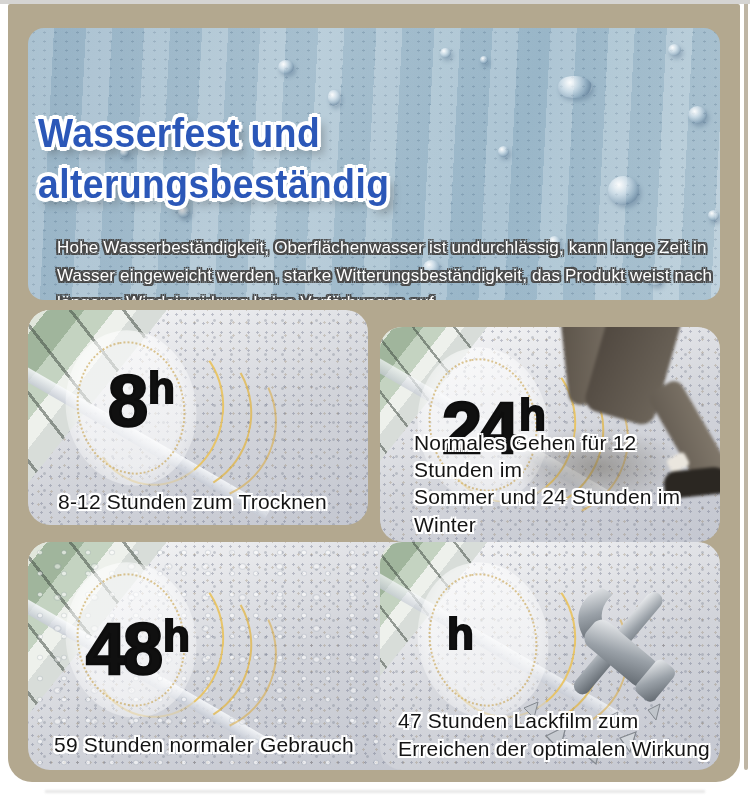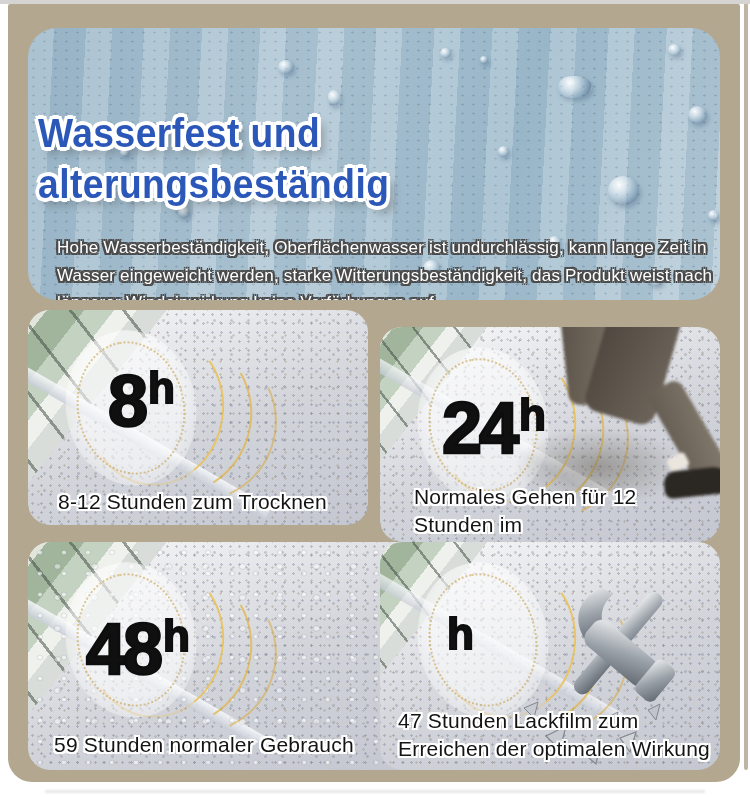--- a/index.html
+++ b/index.html
@@ -6,21 +6,21 @@
   *{box-sizing:border-box;font-family:"Liberation Sans",sans-serif;}
   .screen{position:relative;width:750px;height:797px;background:#ffffff;overflow:hidden;}
 
   .top-strip{position:absolute;left:0;top:0;width:750px;height:4px;background:#d5d4d2;}
   .side-strip{position:absolute;left:744px;top:4px;width:4px;height:766px;background:#beb5a4;border-radius:0 0 4px 4px;}
   .bottom-hint{position:absolute;left:45px;top:790px;width:660px;height:3px;background:rgba(120,120,120,.18);filter:blur(1px);}
 
   .panel{position:absolute;left:8px;top:4px;width:732px;height:778px;background:#b3a88f;border-radius:2px 2px 24px 24px;}
 
   
-  .hero{position:absolute;left:20px;top:24px;width:692px;height:272px;border-radius:29px;overflow:hidden;
+  .hero{position:absolute;left:20px;top:24px;width:692px;height:272px;border-radius:16px;overflow:hidden;
     background:
       repeating-linear-gradient(93deg, rgba(255,255,255,.14) 0 26px, rgba(110,145,170,.14) 26px 58px),
       radial-gradient(rgba(40,70,100,.22) 1px, transparent 1.5px),
       linear-gradient(105deg,#9db8ca,#b0c7d5 38%,#a0bccd 68%,#b7ccd8);
     background-size:auto,11px 9px,100% 100%;}
   .drop{position:absolute;border-radius:50%;
     background:radial-gradient(circle at 35% 30%, rgba(255,255,255,.95), rgba(230,240,248,.45) 35%, rgba(100,130,160,.22) 60%, rgba(70,100,130,.5) 78%, rgba(255,255,255,.3) 88%, transparent 93%);
     box-shadow:2px 3px 4px rgba(50,80,110,.28);}
   .hero-title{position:absolute;left:10px;top:80px;margin:0;font-size:40px;font-weight:700;line-height:1.28;
     color:#2b57b8;letter-spacing:.5px;transform:scaleX(.93);transform-origin:left top;
@@ -157,20 +157,21 @@
         <i class="ring r1"></i>
         <i class="ring r2"></i>
         <i class="ring r3"></i>
       </div>
       <div class="hour">
         <span class="num">24</span>
         <span class="unit">h</span>
       </div>
       <div class="caption">
         <div>Normales Gehen für 12 Stunden im</div>
+        <div>Sommer und 24 Stunden im Winter</div>
       </div>
     </section>
 
     <section class="quad q3">
       <div class="rail"></div>
       <div class="edge"></div>
       <div class="wet"></div>
       <div class="clock">
         <i class="face"></i>
         <i class="ring r1"></i>

